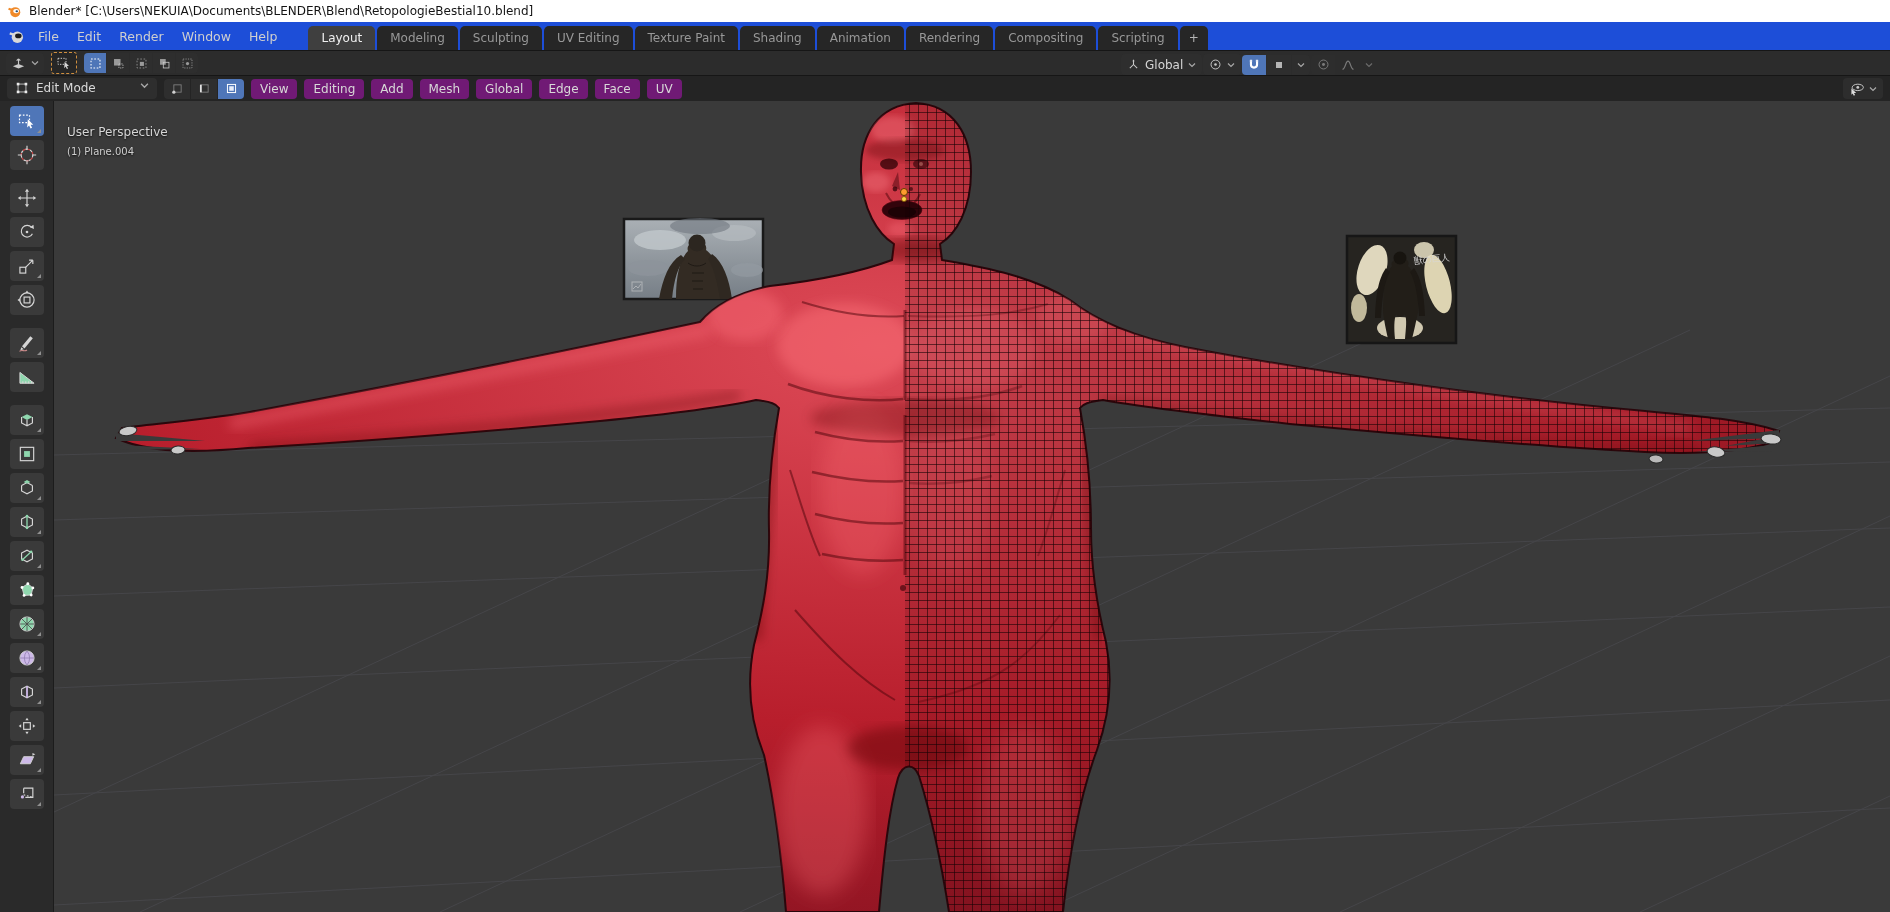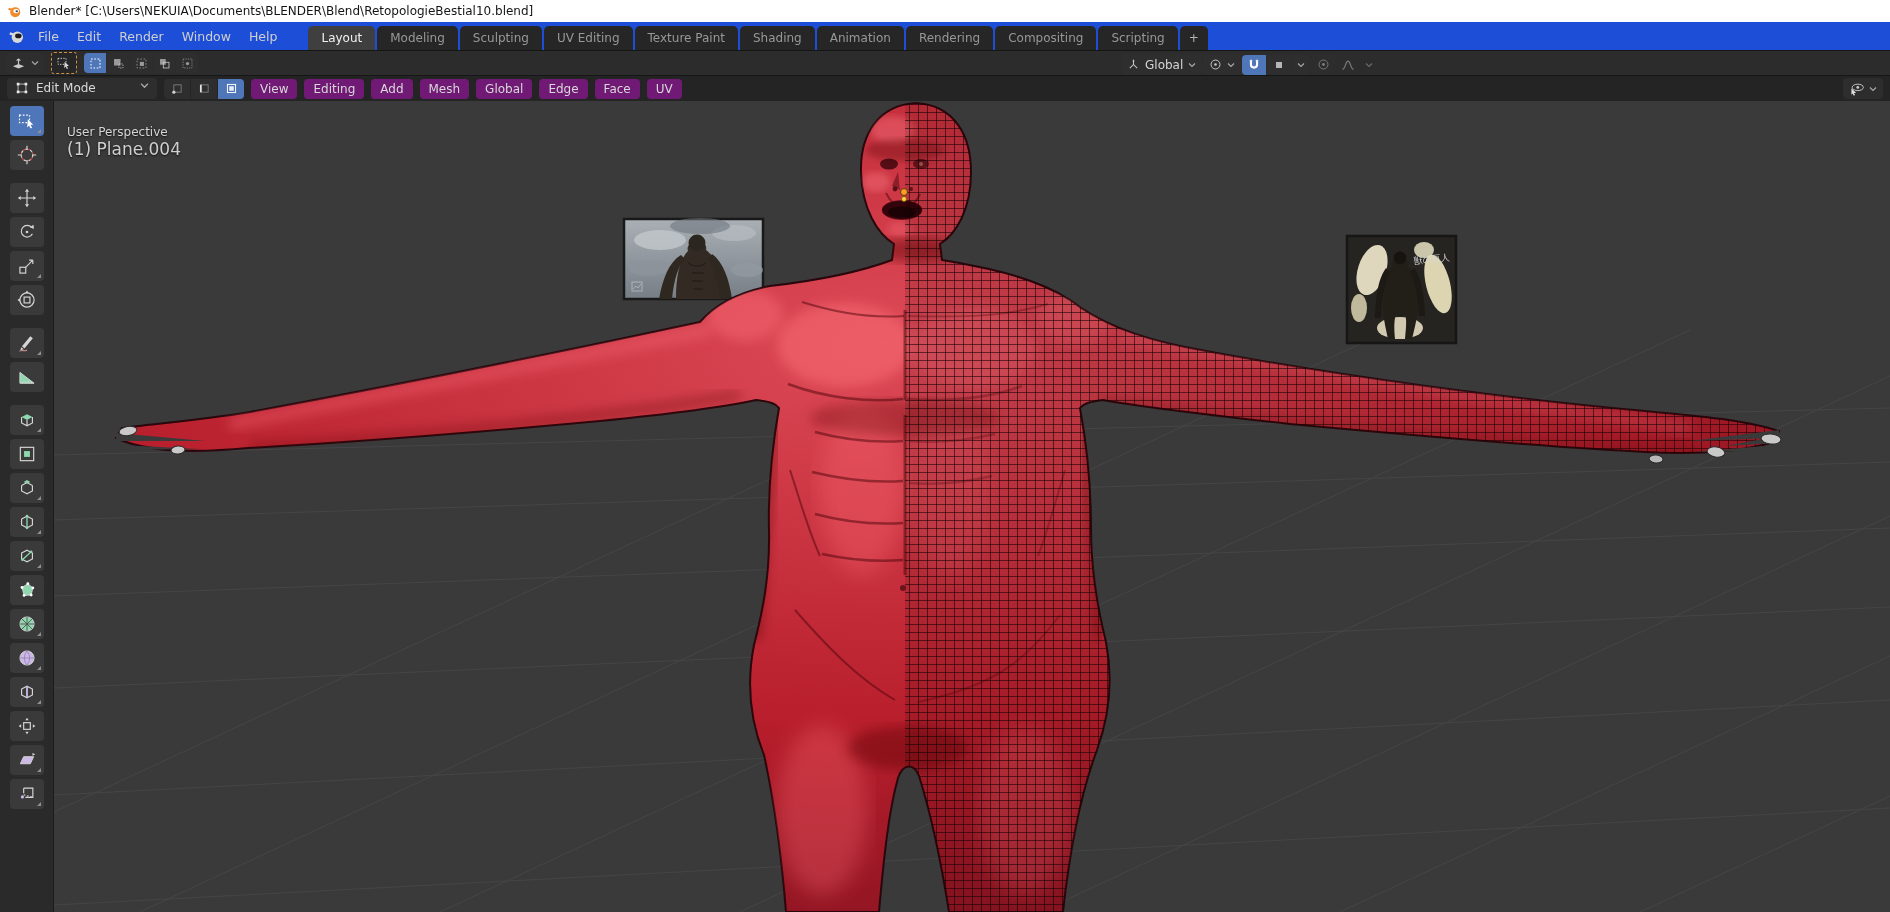--- a/index.html
+++ b/index.html
@@ -35,21 +35,21 @@
   .main{display:flex;height:811px}
   .toolbar{width:54px;background:#2a2a2a;border-right:1px solid #1c1c1c;display:flex;flex-direction:column;align-items:center;padding-top:5px}
   .tb-btn{width:34px;height:30px;background:#3a3a3a;border-radius:4px;margin-bottom:4px;display:flex;align-items:center;justify-content:center;position:relative;flex:none}
   .tb-btn.active{background:#4f76b8}
   .tb-btn.gap{margin-top:9px}
   .tb-btn.sub::after{content:"";position:absolute;right:3px;bottom:3px;border-left:4px solid transparent;border-bottom:4px solid #909090}
   .viewport{flex:1;position:relative;background:#3a3a3a;overflow:hidden}
   .vp-svg{position:absolute;left:0;top:0;display:block}
   .overlay{position:absolute;left:13px;top:24px;color:#d6d6d6;text-shadow:0 1px 2px rgba(0,0,0,.75)}
   .overlay .persp{font-size:12px}
-  .overlay .obj{margin-top:0;font-size:17px;color:#cfcfcf}
+  .overlay .obj{margin-top:7px;font-size:10px;color:#cfcfcf}
   
   .s{stroke:#d5d5d5;fill:none;stroke-width:1.4}
   .f{fill:#d5d5d5}
   .g{fill:#8fd7ae}
   .p{fill:#cdb9e8}
 </style>
 </head>
 <body>
 
 <div class="titlebar">

